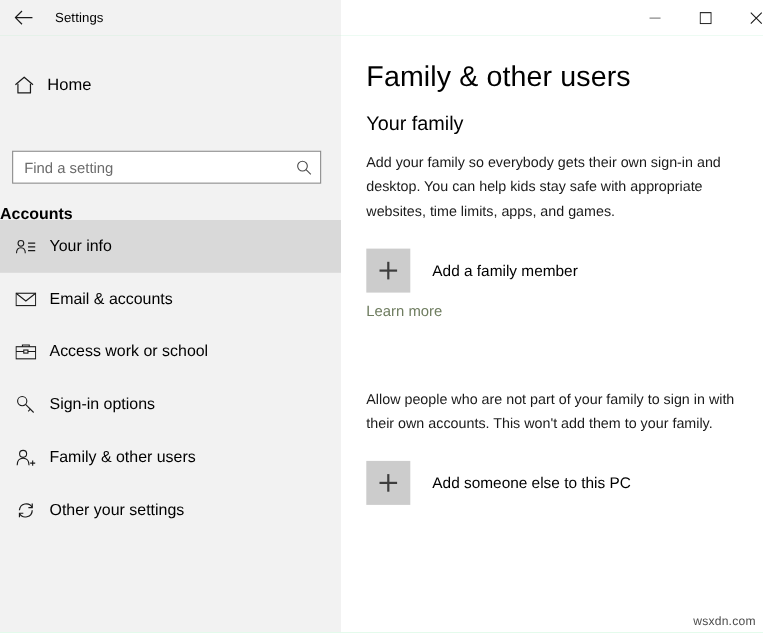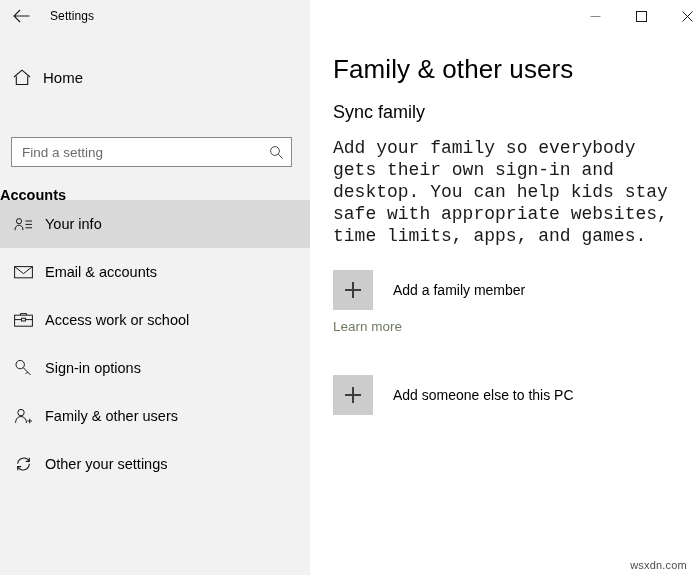--- a/index.html
+++ b/index.html
@@ -225,25 +225,24 @@
   .grp-family { position: absolute; top: 70px; left: 23px; width: 360px; }
   .grp-other  { position: absolute; top: 320px; left: 23px; width: 360px; }
 
   .sub-head {
     font-size: 18px;
     font-weight: 300;
     color: #000;
     margin-bottom: 14px;
   }
   .body-text {
-    font-size: 18px;
+    font-size: 13px;
     line-height: 22px;
     color: #1a1a1a;
     width: 350px;
-    font-family: Liberation Mono, monospace;
   }
 
   .add-row {
     display: flex;
     align-items: center;
     margin-top: 23px;
     cursor: pointer;
     width: 350px;
   }
   .plus-tile {
@@ -427,34 +426,35 @@
       </div>
 
     </div>
   </div>
 
   <div class="content">
 
     <div class="page-title">Family &amp; other users</div>
 
     <div class="grp-family">
-      <div class="sub-head">Sync family</div>
+      <div class="sub-head">Your family</div>
       <div class="body-text">Add your family so everybody gets their own sign-in and desktop. You can help kids stay safe with appropriate websites, time limits, apps, and games.</div>
 
       <div class="add-row">
         <span class="plus-tile">
           <span class="plus-glyph"></span>
         </span>
         <span class="add-label">Add a family member</span>
       </div>
 
       <a class="learn-link" href="#">Learn more</a>
     </div>
 
     <div class="grp-other">
+      <div class="body-text">Allow people who are not part of your family to sign in with their own accounts. This won't add them to your family.</div>
 
       <div class="add-row">
         <span class="plus-tile">
           <span class="plus-glyph"></span>
         </span>
         <span class="add-label">Add someone else to this PC</span>
       </div>
     </div>
 
   </div>

